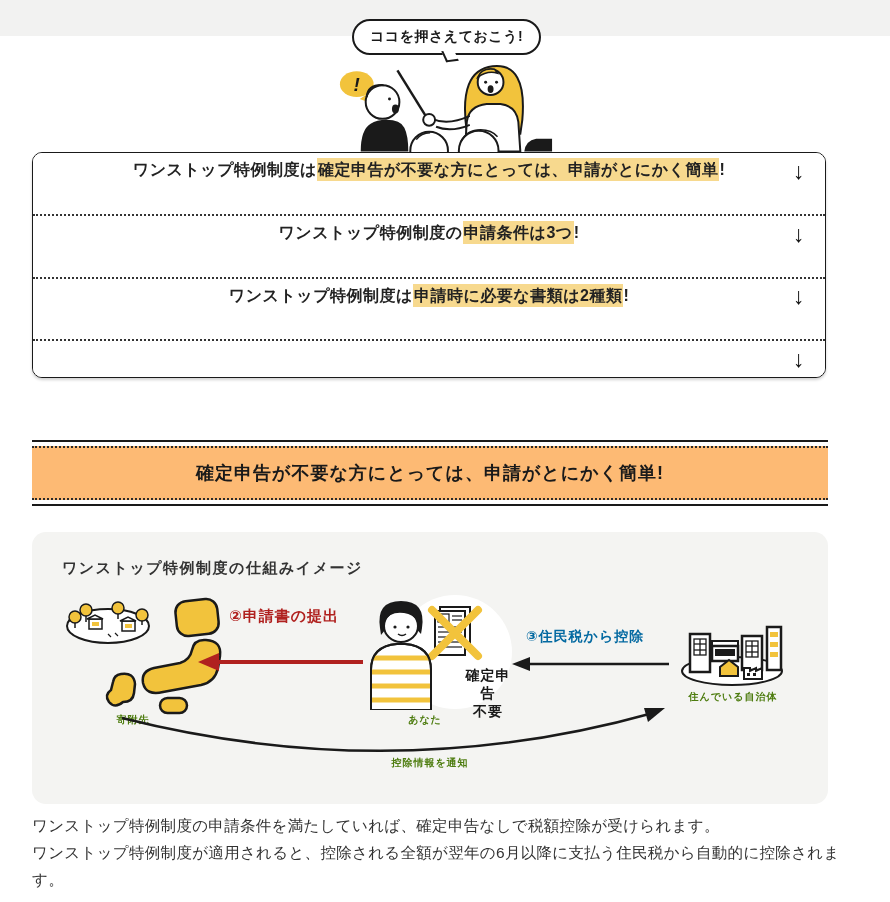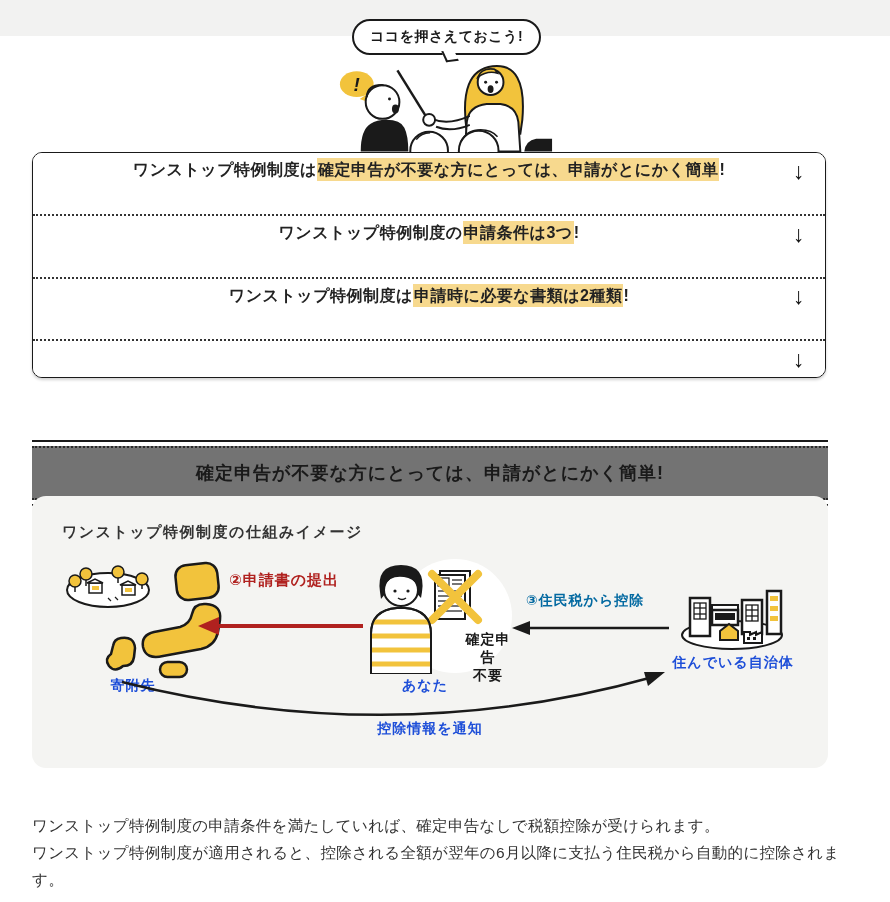--- a/index.html
+++ b/index.html
@@ -46,31 +46,31 @@
   }
 
   
   .section-header {
     position:absolute; top:440px; left:32px; width:796px;
     border-top:2px solid #1a1a1a; border-bottom:2px solid #1a1a1a; padding:4px 0;
     background:#fff;
   }
   .sh-inner {
     border-top:2px dotted #2a2a2a; border-bottom:2px dotted #2a2a2a;
-    background:#737373; text-align:center; padding:13px 0;
+    background:#fdba74; text-align:center; padding:13px 0;
   }
   .sh-inner h2 { font-size:18px; color:#1a1a1a; letter-spacing:1px; font-weight:bold; }
 
   
   .diagram {
-    position:absolute; top:496px; left:32px; width:796px; height:272px;
+    position:absolute; top:532px; left:32px; width:796px; height:272px;
     background:#f4f4f2; border-radius:14px;
   }
   .dg-title { position:absolute; top:27px; left:30px; font-size:15px; font-weight:bold; color:#333; letter-spacing:1.5px; }
-  .dg-label { position:absolute; font-size:14px; font-weight:bold; color:#1d4ed8; letter-spacing:1px; text-align:center; }
+  .dg-label { position:absolute; font-size:10px; font-weight:bold; color:#4d7c0f; letter-spacing:1px; text-align:center; }
   .lbl-donee { top:181px; left:51px; width:100px; }
   .lbl-you   { top:181px; left:343px; width:100px; }
   .lbl-muni  { top:158px; left:631px; width:140px; }
   .lbl-notify{ top:224px; left:328px; width:140px; }
   .dg-steps {
     position:absolute; top:71px; left:168px; width:168px; text-align:center;
     color:#b0211f; font-weight:bold; font-size:15px; line-height:26px; letter-spacing:1px;
   }
   .dg-step3 {
     position:absolute; top:96px; left:473px; width:160px; text-align:center;

